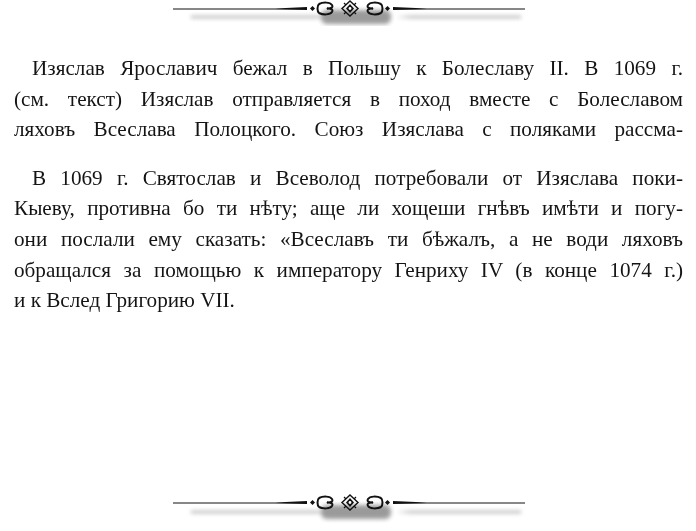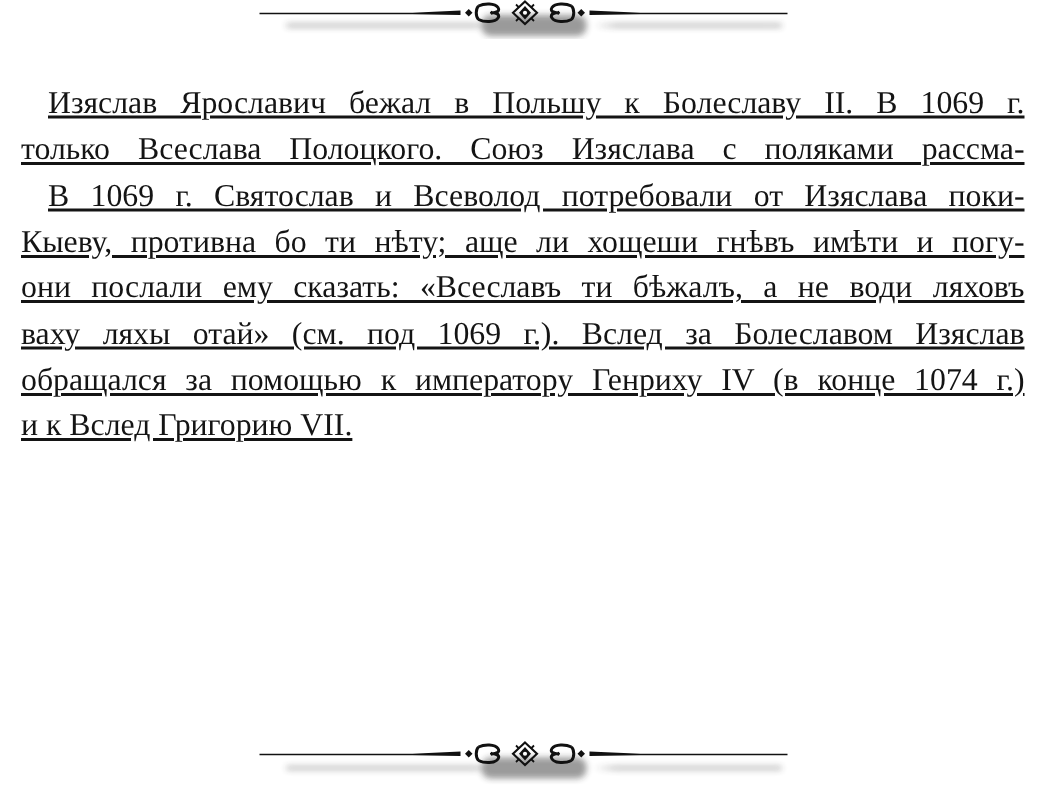--- a/index.html
+++ b/index.html
@@ -23,32 +23,31 @@
     }
     .divider.top { top: 0px; }
     .divider.bottom { top: 493px; }
     .divider svg { display: block; }
 
     .content {
       position: absolute;
       left: 14px;
       top: 53px;
       width: 669px;
-      text-decoration: underline;
     }
     .para {
       margin: 0;
       font-size: 21.2px;
       line-height: 30.6px;
       text-align: justify;
       text-indent: 18px;
       letter-spacing: 0;
     }
     .para + .para {
-      margin-top: 1px;
+      margin-top: 18px;
     }
     .line {
       display: block;
       white-space: nowrap;
       text-align: justify;
       text-align-last: justify;
     }
     .line.first { text-indent: 18px; }
     .line.last { text-align-last: left; }
   </style>
@@ -82,27 +81,27 @@
     <circle cx="185" cy="8.5" r="1.4" fill="#fff"></circle>
     <path d="M179 3 L181 5 M191 3 L189 5 M179 14 L181 12 M191 14 L189 12" stroke="#111" stroke-width="1.2"></path>
 
     <path d="M216 4 C212 2,205 2,203 5 C201 8,206 9,208 8 M216 13 C212 15,205 15,203 12 C201 9,206 8,208 9 M216 4 C218 6,218 11,216 13" fill="none" stroke="#111" stroke-width="2"></path>
   </svg>
 </div>
 
 <div class="content">
   <p class="para" style="text-indent:0">
     <span class="line first">Изяслав Ярославич бежал в Польшу к Болеславу II. В 1069 г.</span>
-    <span class="line">только Всеслава Полоцкого. Союз Изяслава с поляками рассма-</span>
+    <span class="line">(см. текст) Изяслав отправляется в поход вместе с Болеславом</span>
+    <span class="line">ляховъ Всеслава Полоцкого. Союз Изяслава с поляками рассма-</span>
   </p>
   <p class="para" style="text-indent:0">
     <span class="line first">В 1069 г. Святослав и Всеволод потребовали от Изяслава поки-</span>
     <span class="line">Кыеву, противна бо ти нѣту; аще ли хощеши гнѣвъ имѣти и погу-</span>
     <span class="line">они послали ему сказать: «Всеславъ ти бѣжалъ, а не води ляховъ</span>
-    <span class="line">ваху ляхы отай» (см. под 1069 г.). Вслед за Болеславом Изяслав</span>
     <span class="line">обращался за помощью к императору Генриху IV (в конце 1074 г.)</span>
     <span class="line last">и к Вслед Григорию VII.</span>
   </p>
 </div>
 
 <div class="divider bottom">
   <svg width="370" height="30" viewBox="0 0 370 30">
     <defs>
       <filter id="sh2" x="-20%" y="-50%" width="140%" height="250%">
         <feGaussianBlur stdDeviation="2.2"></feGaussianBlur>

